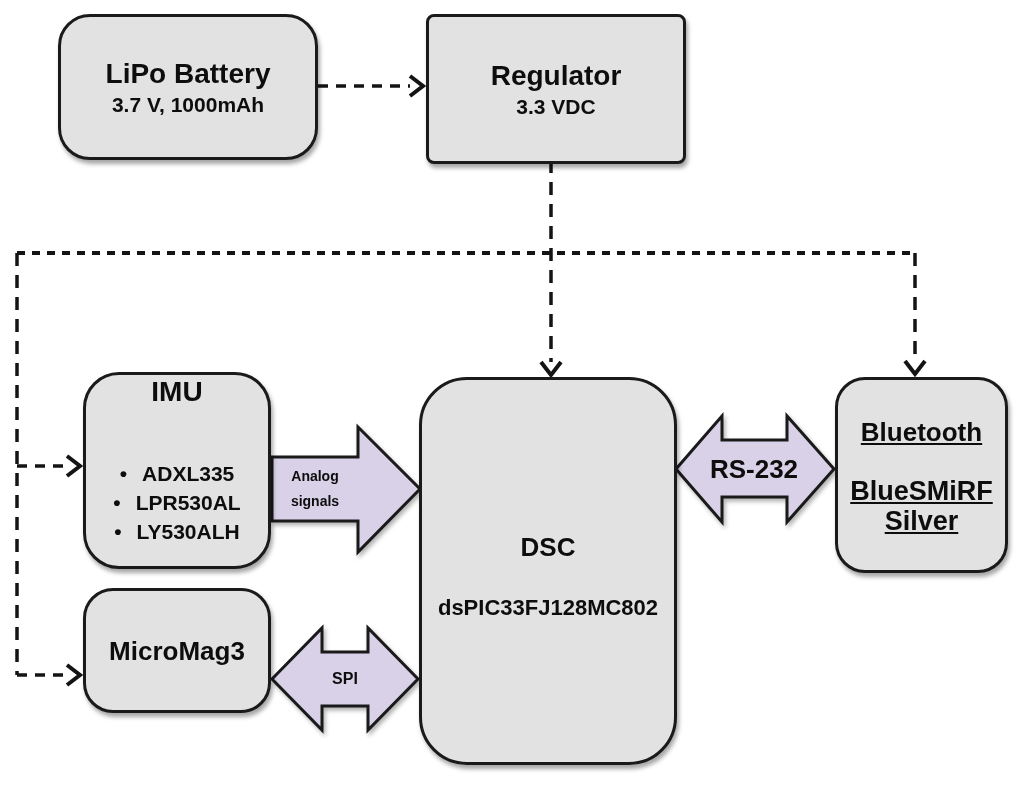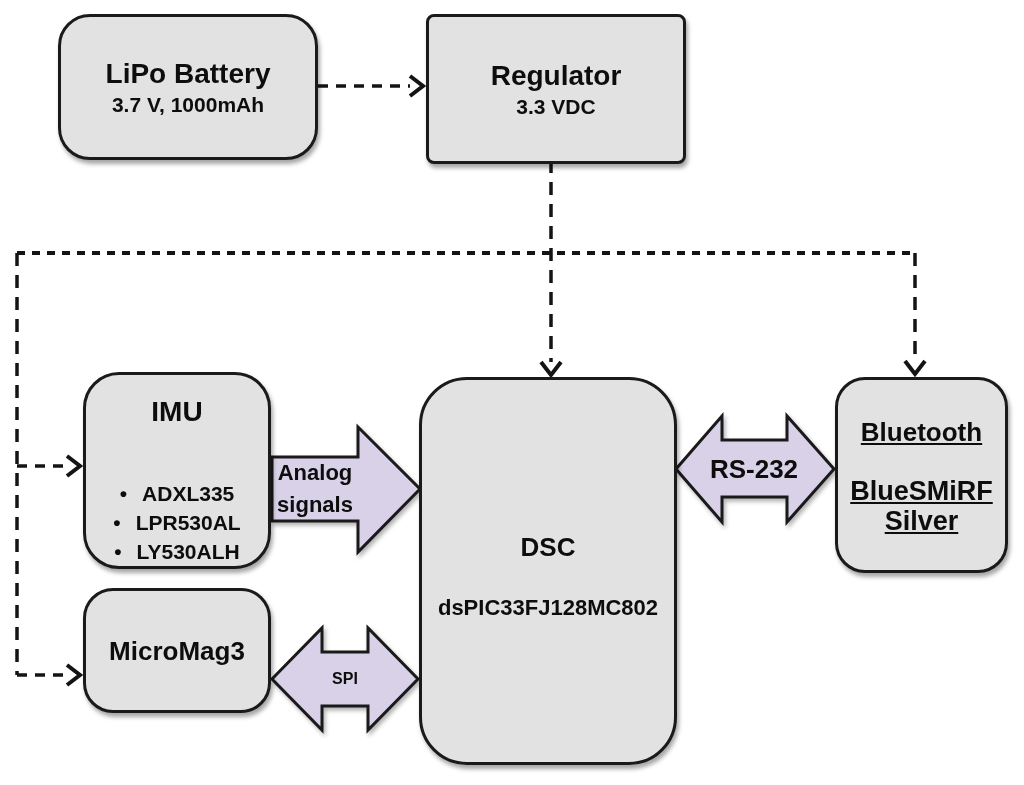--- a/index.html
+++ b/index.html
@@ -51,21 +51,21 @@
     color: var(--text, #0d0d0d);
     font-weight: bold;
   }
   .t1 { font-size: 28px; line-height: 34px; }
   .t2 { font-size: 21px; line-height: 27px; white-space: pre-line; }
 
   .node.battery   { left: 58px;  top: 14px;  width: 260px; height: 146px; border-radius: 32px; }
   .node.regulator { left: 426px; top: 14px;  width: 260px; height: 150px; border-radius: 8px; }
 
   .node.imu { left: 83px; top: 372px; width: 188px; height: 197px; border-radius: 36px;
-              justify-content: flex-end; }
+              justify-content: flex-start; }
   .imu-list { margin-top: 50px; display: flex; flex-direction: column; }
   .imu-row { display: flex; align-items: center; justify-content: center; gap: 15px;
              font-size: 21px; line-height: 29px; }
   .bullet { font-size: 21px; }
 
   .node.dsc { left: 419px; top: 377px; width: 258px; height: 388px; border-radius: 48px;
               justify-content: flex-start; padding-top: 150px; }
   .node.dsc .t1 { font-size: 26px; }
   .node.dsc .t2 { font-size: 22px; margin-top: 30px; }
 
@@ -81,21 +81,21 @@
     position: absolute;
     display: flex;
     align-items: center;
     justify-content: center;
     text-align: center;
     font-weight: bold;
     color: var(--text, #0d0d0d);
     white-space: pre-line;
   }
   .arrow-label.analog { left: 270px; top: 453px; width: 90px; height: 72px;
-                        font-size: 22px; line-height: 32px; }
+                        font-size: 14px; line-height: 25px; }
   .arrow-label.rs232  { left: 690px; top: 450px; width: 128px; height: 38px; font-size: 26px; }
   .arrow-label.spi    { left: 318px; top: 660px; width: 54px;  height: 38px; font-size: 16px; }
 </style>
 </head>
 <body>
 
 <div class="canvas">
 
   <svg class="overlay" viewBox="0 0 1024 785" xmlns="http://www.w3.org/2000/svg">
 

